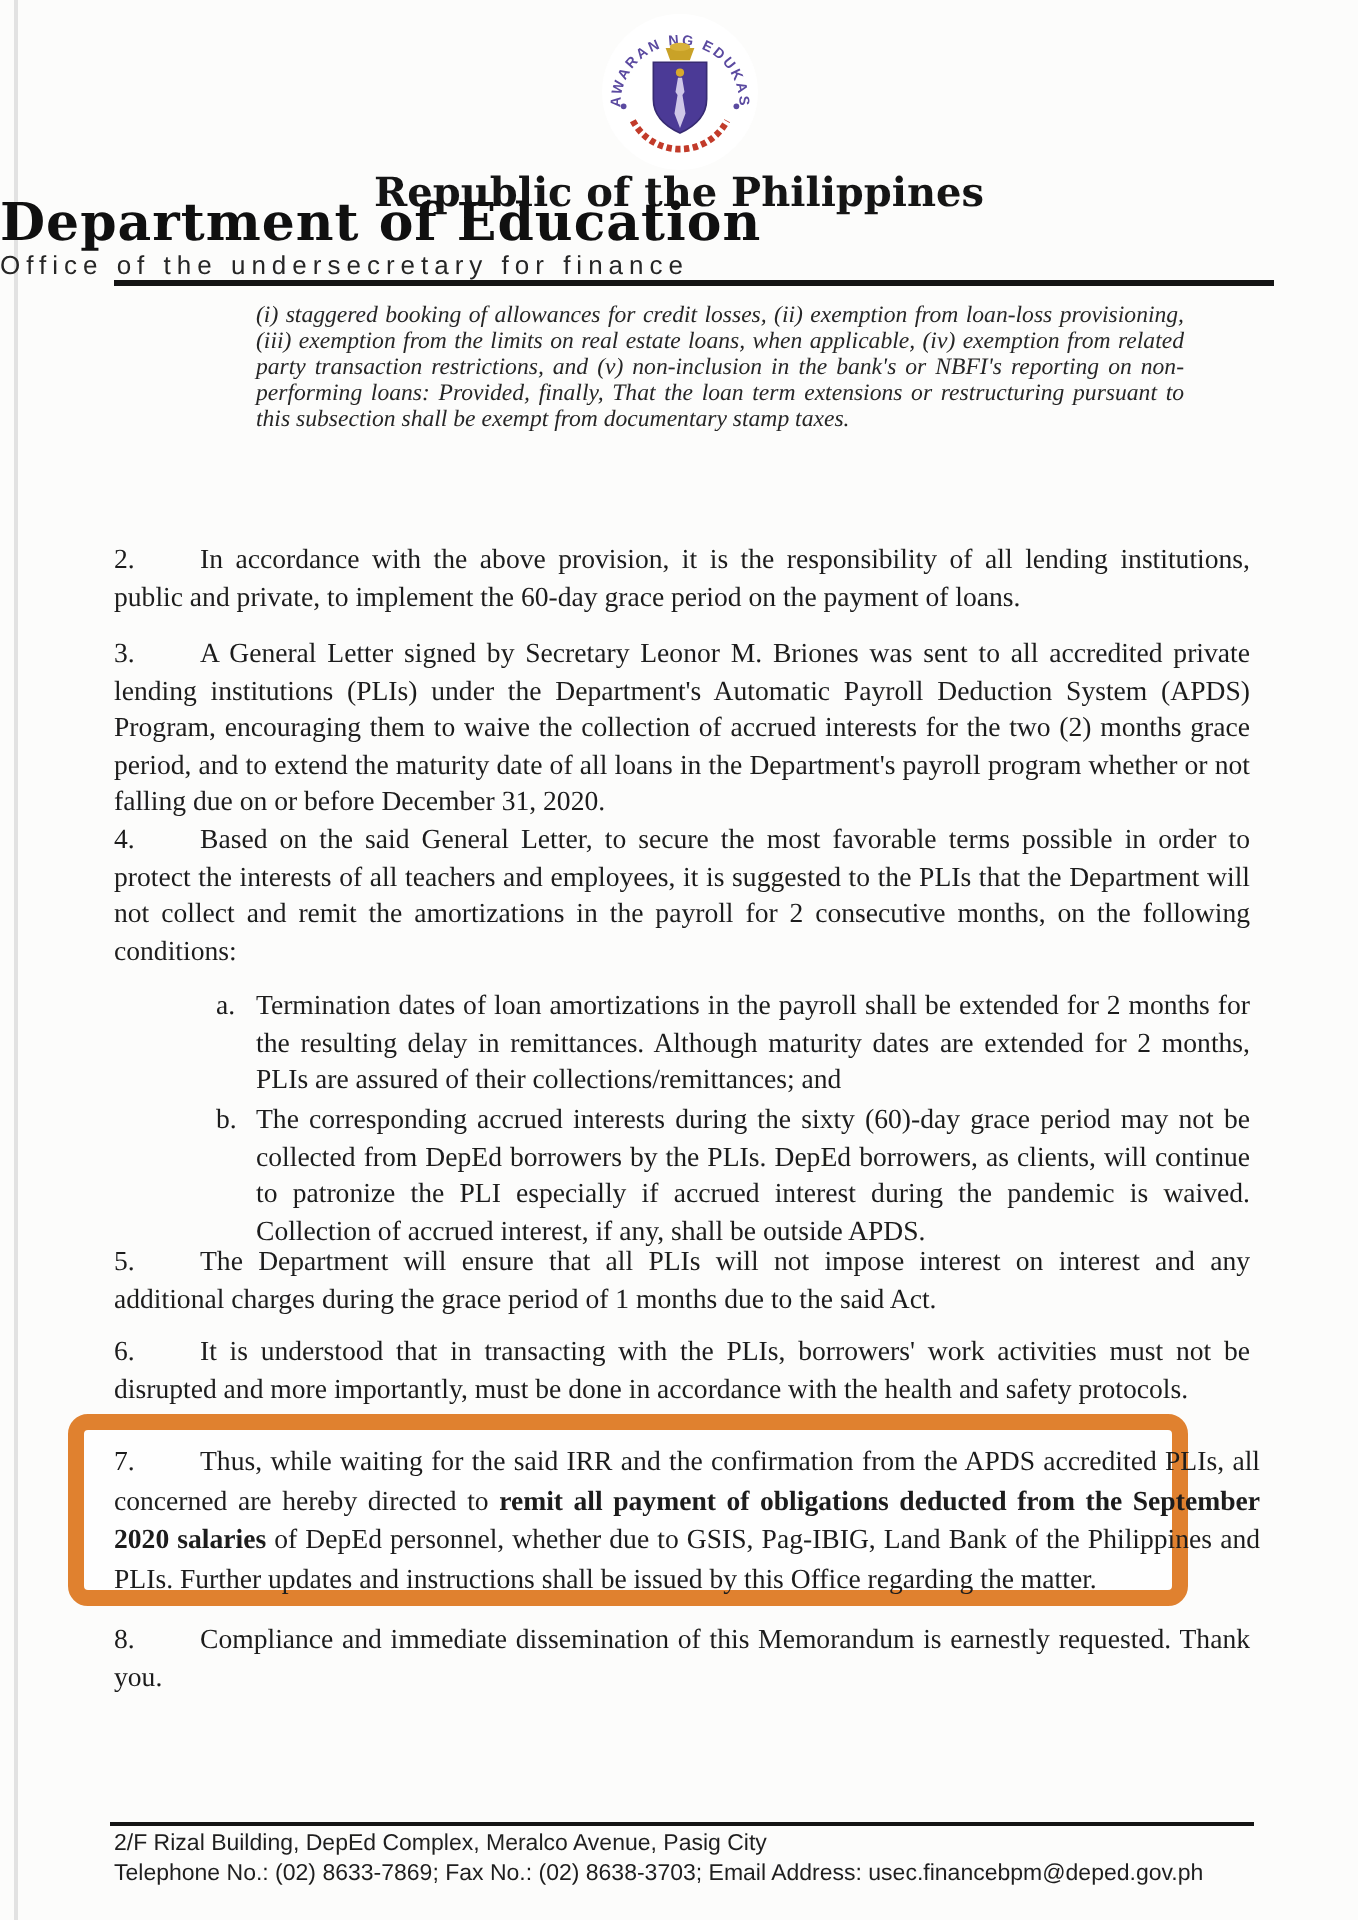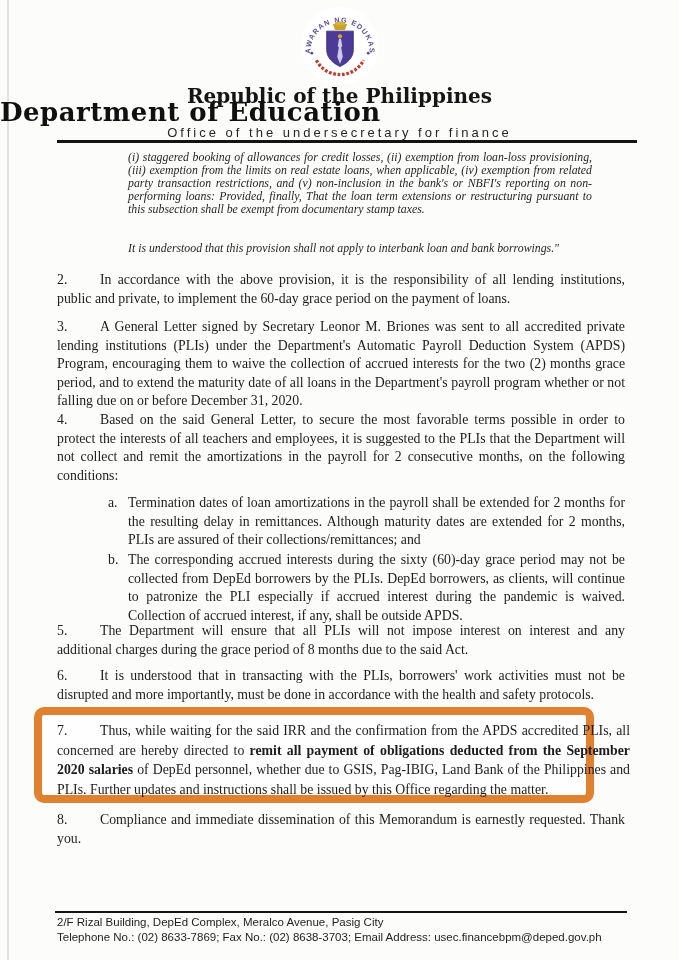--- a/index.html
+++ b/index.html
@@ -15,21 +15,21 @@
   .h-republic {
     position:absolute; top:84px; left:0; width:679px; text-align:center;
     font-family:"DejaVu Serif", serif; font-weight:700; font-size:20px; color:#151515;
   }
   .h-dept {
     position:absolute; top:97px; left:0; width:679px; text-align:left;
     font-family:"DejaVu Serif", serif; font-weight:700; font-size:26px; color:#101010;
     letter-spacing:0.5px;
   }
   .h-office {
-    position:absolute; top:125px; left:0; width:679px; text-align:center;
+    position:absolute; top:125px; left:0; width:679px; 
     font-family:"Liberation Sans", sans-serif; font-size:13px; letter-spacing:3px;
     color:#262626;
   }
   .h-rule { position:absolute; top:140px; left:57px; width:580px; height:2.5px; background:#141414; }
 
   
   .quote {
     position:absolute; left:128px; width:464px;
     font-style:italic; font-size:11.8px; line-height:13px; text-align:justify;
     color:#262626;
@@ -100,21 +100,20 @@
 
     <path d="M 17,54 A 26,26 0 0 0 63,54" stroke="#c23b2a" stroke-width="3.2" stroke-dasharray="2.6 1.7" fill="none"></path>
   </svg>
 
   <div class="h-republic">Republic of the Philippines</div>
   <div class="h-dept">Department of Education</div>
   <div class="h-office">Office of the undersecretary for finance</div>
   <div class="h-rule"></div>
 
   <div class="quote quote1">(i) staggered booking of allowances for credit losses, (ii) exemption from loan-loss provisioning, (iii) exemption from the limits on real estate loans, when applicable, (iv) exemption from related party transaction restrictions, and (v) non-inclusion in the bank's or NBFI's reporting on non-performing loans: Provided, finally, That the loan term extensions or restructuring pursuant to this subsection shall be exempt from documentary stamp taxes.</div>
-  <div class="quote quote2">It is understood that this provision shall not apply to interbank loan and bank borrowings."</div>
 
   <div class="para p2">
     <span class="pnum">2.</span><span>In accordance with the above provision, it is the responsibility of all lending institutions, public and private, to implement the 60-day grace period on the payment of loans.</span>
   </div>
 
   <div class="para p3">
     <span class="pnum">3.</span><span>A General Letter signed by Secretary Leonor M. Briones was sent to all accredited private lending institutions (PLIs) under the Department's Automatic Payroll Deduction System (APDS) Program, encouraging them to waive the collection of accrued interests for the two (2) months grace period, and to extend the maturity date of all loans in the Department's payroll program whether or not falling due on or before December 31, 2020.</span>
   </div>
 
   <div class="para p4">
@@ -123,21 +122,21 @@
 
   <div class="subitem ia">
     <span class="smark">a.</span><span>Termination dates of loan amortizations in the payroll shall be extended for 2 months for the resulting delay in remittances.  Although maturity dates are extended for 2 months, PLIs are assured of their collections/remittances; and</span>
   </div>
 
   <div class="subitem ib">
     <span class="smark">b.</span><span>The corresponding accrued interests during the sixty (60)-day grace period may not be collected from DepEd borrowers by the PLIs.  DepEd borrowers, as clients, will continue to patronize the PLI especially if accrued interest during the pandemic is waived.  Collection of accrued interest, if any, shall be outside APDS.</span>
   </div>
 
   <div class="para p5">
-    <span class="pnum">5.</span><span>The Department will ensure that all PLIs will not impose interest on interest and any additional charges during the grace period of 8 months due to the said Act.</span>
+    <span class="pnum">5.</span><span>The Department will ensure that all PLIs will not impose interest on interest and any additional charges during the grace period of 1 months due to the said Act.</span>
   </div>
 
   <div class="para p6">
     <span class="pnum">6.</span><span>It is understood that in transacting with the PLIs, borrowers' work activities must not be disrupted and more importantly,  must be done in accordance with the health and safety protocols.</span>
   </div>
 
   <div class="hlbox">
     <div class="p7">
       <span class="pnum">7.</span><span>Thus, while waiting for the said IRR and the confirmation from the APDS accredited PLIs, all concerned are hereby directed to </span><b>remit all payment of obligations deducted from the September 2020 salaries</b><span> of DepEd personnel, whether due to GSIS, Pag-IBIG, Land Bank of the Philippines and PLIs.  Further updates and instructions shall be issued by this Office regarding the matter.</span>
     </div>

